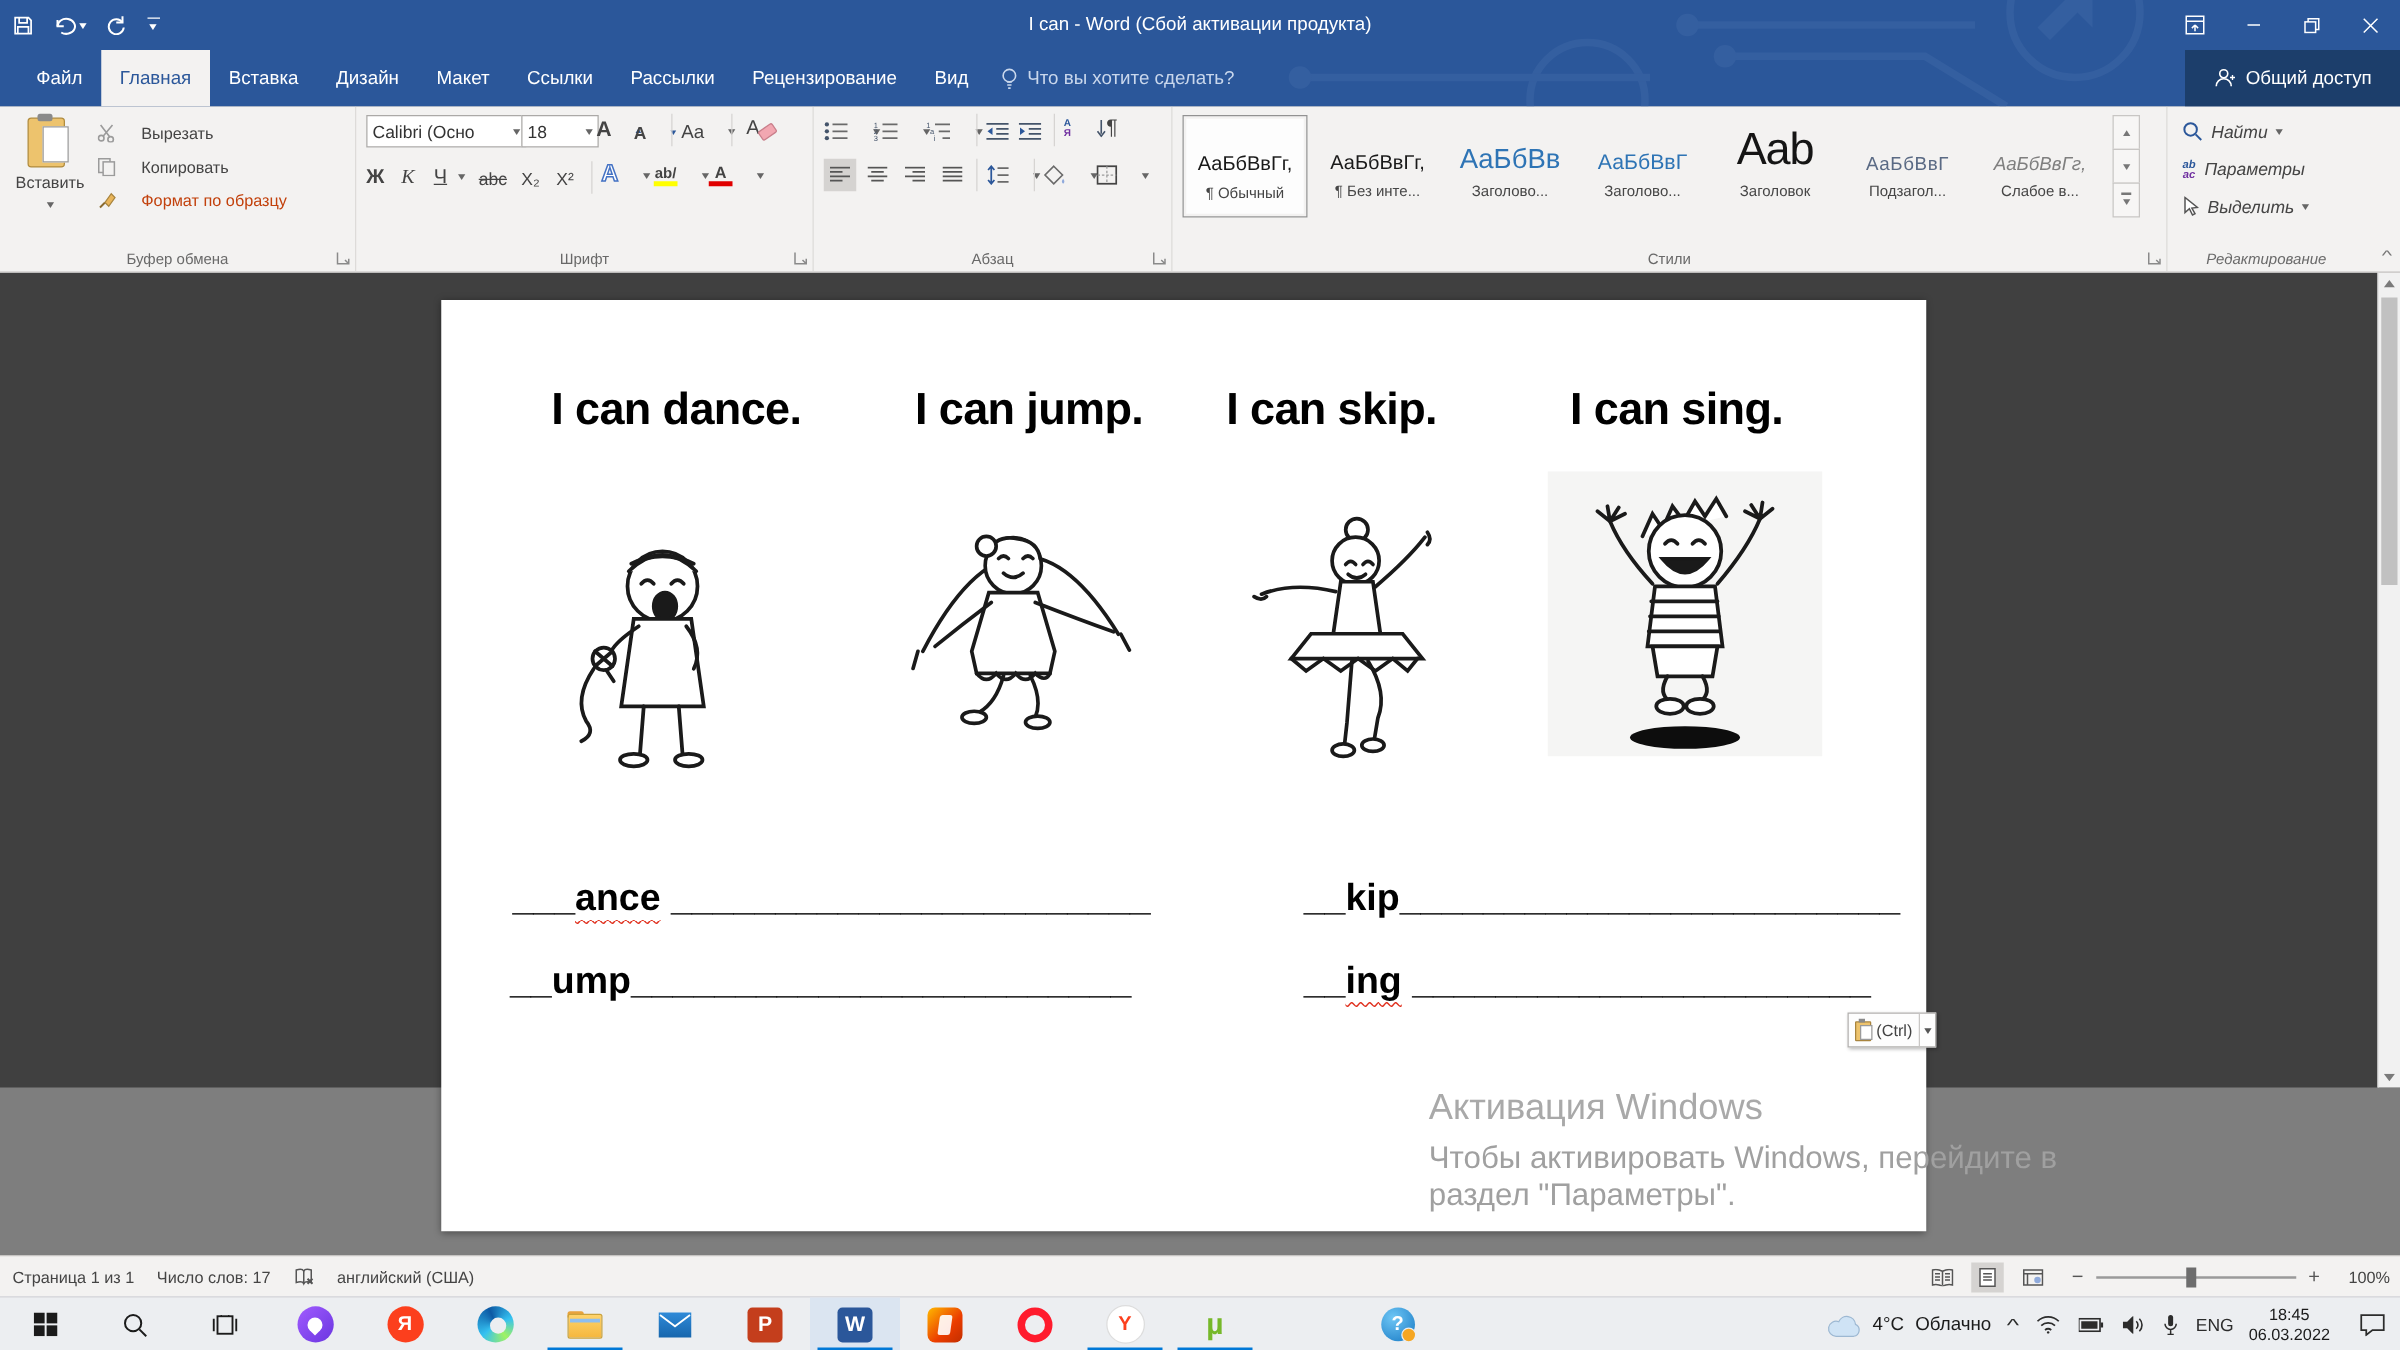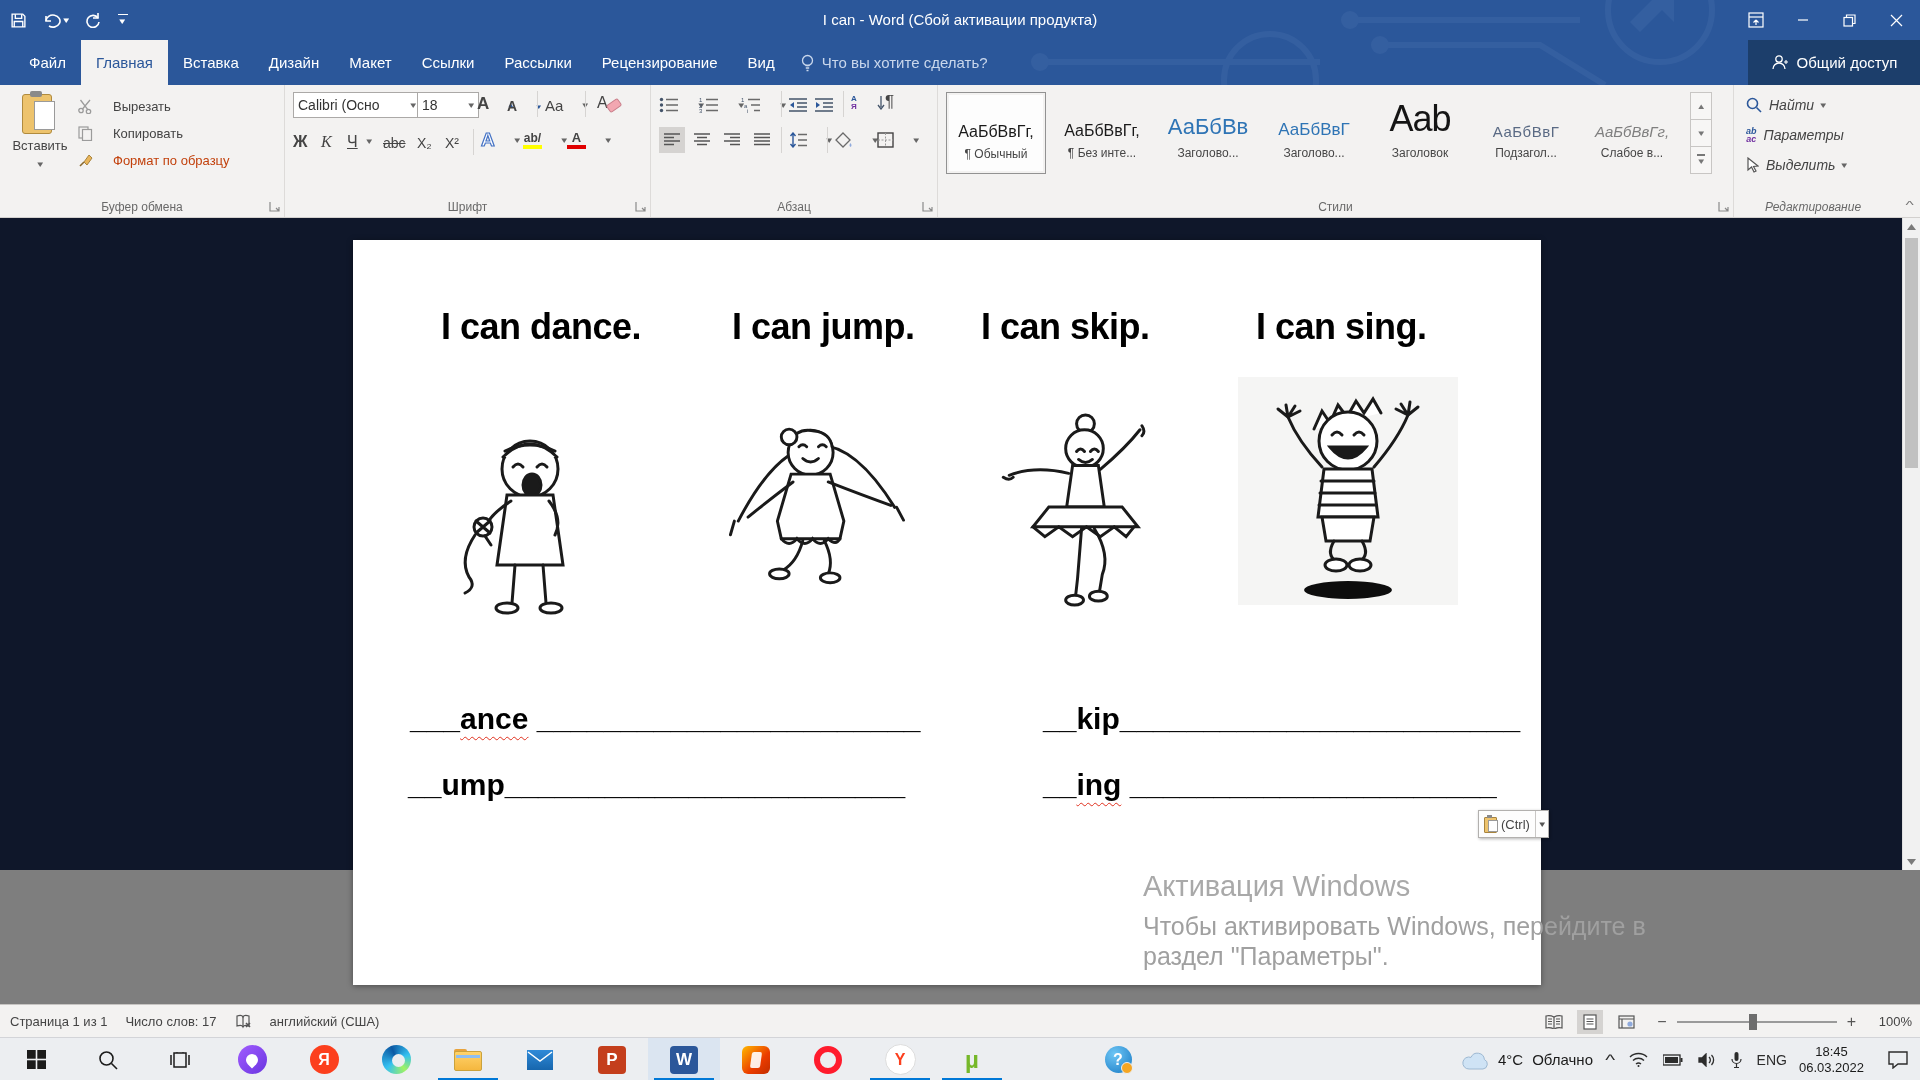--- a/index.html
+++ b/index.html
@@ -38,21 +38,21 @@
   .bar{display:block;height:4px;width:19px;margin-top:1px;}
   .stack{display:flex;flex-direction:column;align-items:center;line-height:1;}
   .styleitem{position:absolute;top:7px;width:100px;height:82px;text-align:center;padding-top:4px;box-sizing:border-box;}
   .styleitem.sel{background:#fdfdfd;border:1px solid #929292;box-shadow:0 0 0 2px #f3f2f1 inset;}
   .ssample{height:44px;display:flex;align-items:flex-end;justify-content:center;overflow:hidden;white-space:nowrap;}
   .sname{font-size:12px;color:#464646;margin-top:6px;white-space:nowrap;overflow:hidden;}
   .rail{position:absolute;width:22px;height:28px;border:1px solid #c8c6c4;background:#f7f6f5;display:grid;place-items:center;color:#777;font-size:8px;box-sizing:border-box;}
   .editrow{position:absolute;left:12px;display:flex;align-items:center;gap:7px;font-size:14px;color:#444;height:24px;}
 
   
-  .docarea{position:absolute;top:218px;left:0;right:0;height:652px;background:#0f172a;z-index:10;}
+  .docarea{position:absolute;top:218px;left:0;right:0;height:652px;background:#404040;z-index:10;}
   .page{position:absolute;left:353px;top:22px;width:1188px;height:745px;background:#fff;box-shadow:0 1px 6px rgba(0,0,0,.4);}
   .hword{position:absolute;top:66px;font-size:36px;font-weight:700;letter-spacing:-.5px;color:#000;white-space:nowrap;}
   .blank{position:absolute;font-size:30px;font-weight:700;color:#000;white-space:pre;}
   .sq{text-decoration:underline;text-decoration-style:wavy;text-decoration-color:#e0301e;text-decoration-thickness:1px;text-underline-offset:7px;}
   .pastebtn{position:absolute;left:1125px;top:570px;height:26px;background:#fdfdfd;border:1px solid #b2b0ae;box-shadow:1px 1px 3px rgba(0,0,0,.3);display:flex;align-items:center;font-size:13px;color:#444;}
   .pastebtn .seg1{display:flex;align-items:center;gap:4px;padding:0 5px;}
   .pastebtn .seg2{border-left:1px solid #c9c7c5;padding:0 4px;height:100%;display:flex;align-items:center;}
   .wm-title{position:absolute;left:1143px;top:652px;font-size:29px;font-weight:300;color:#a9a9a9;}
   .wm-line{position:absolute;left:1143px;font-size:25px;color:#a0a0a0;font-weight:300;}
   .vscroll{position:absolute;right:0;top:0;bottom:0;width:17px;background:#f1f1f1;border-left:1px solid #e0e0e0;}

